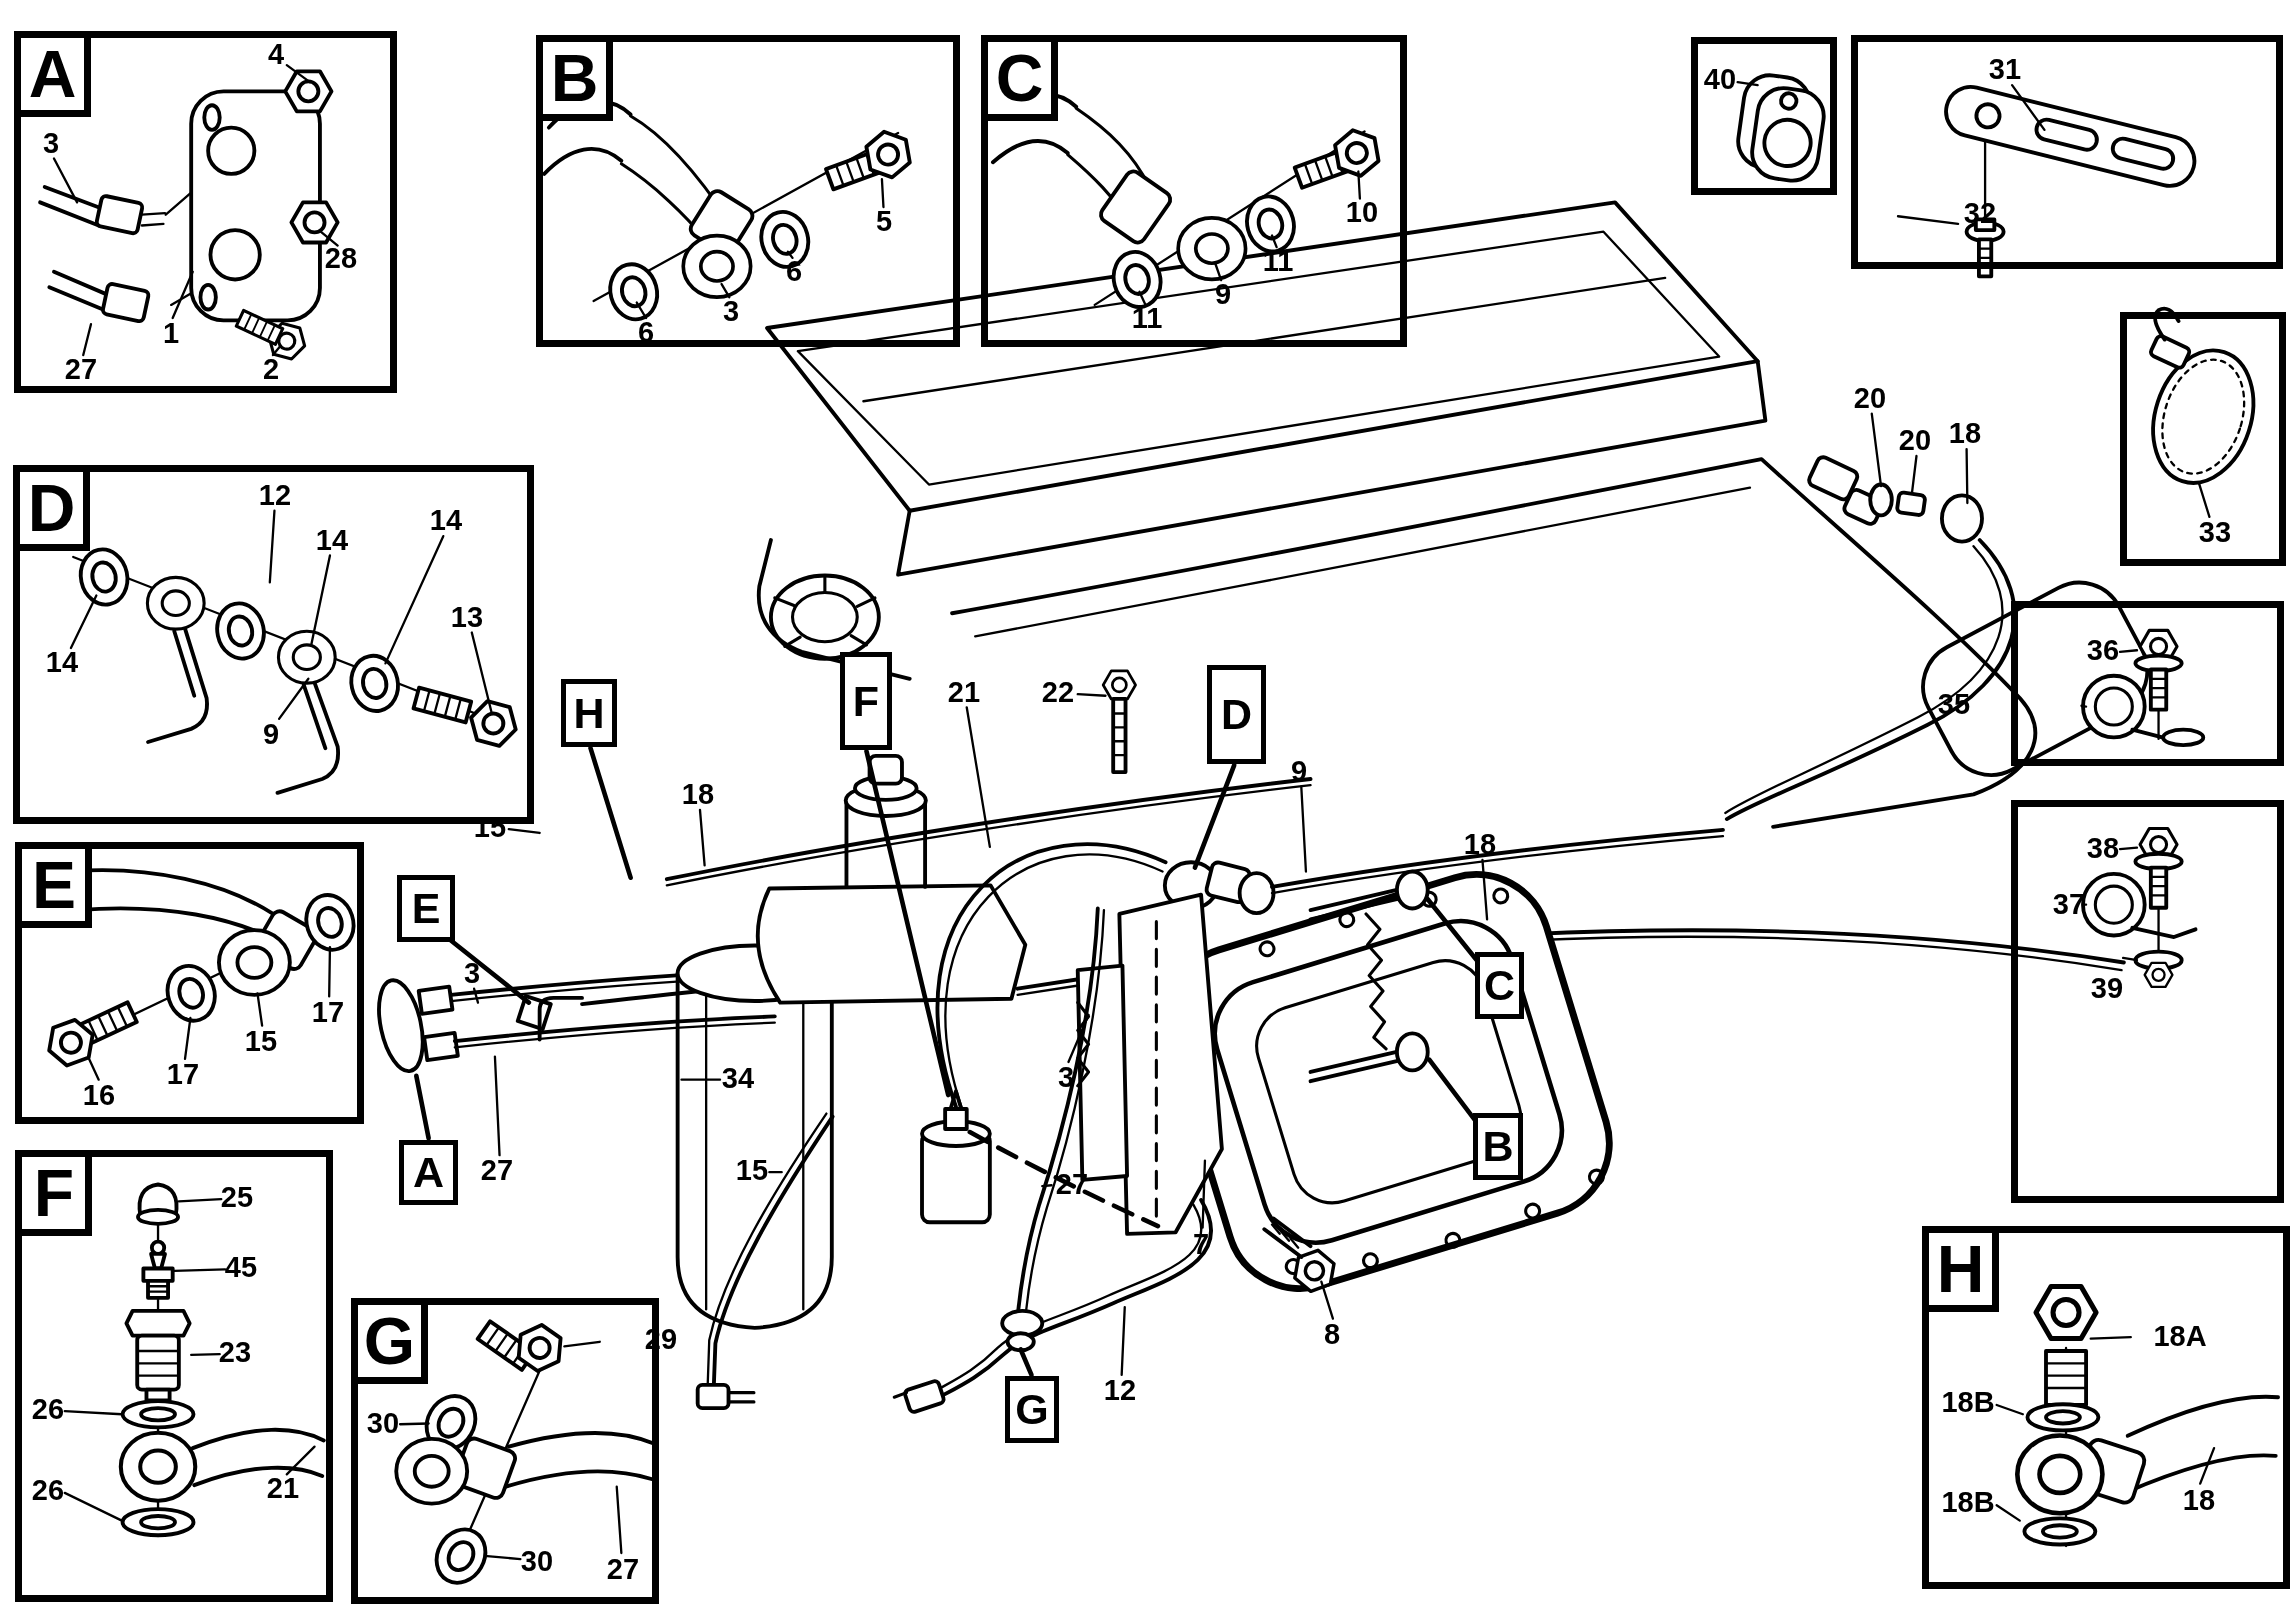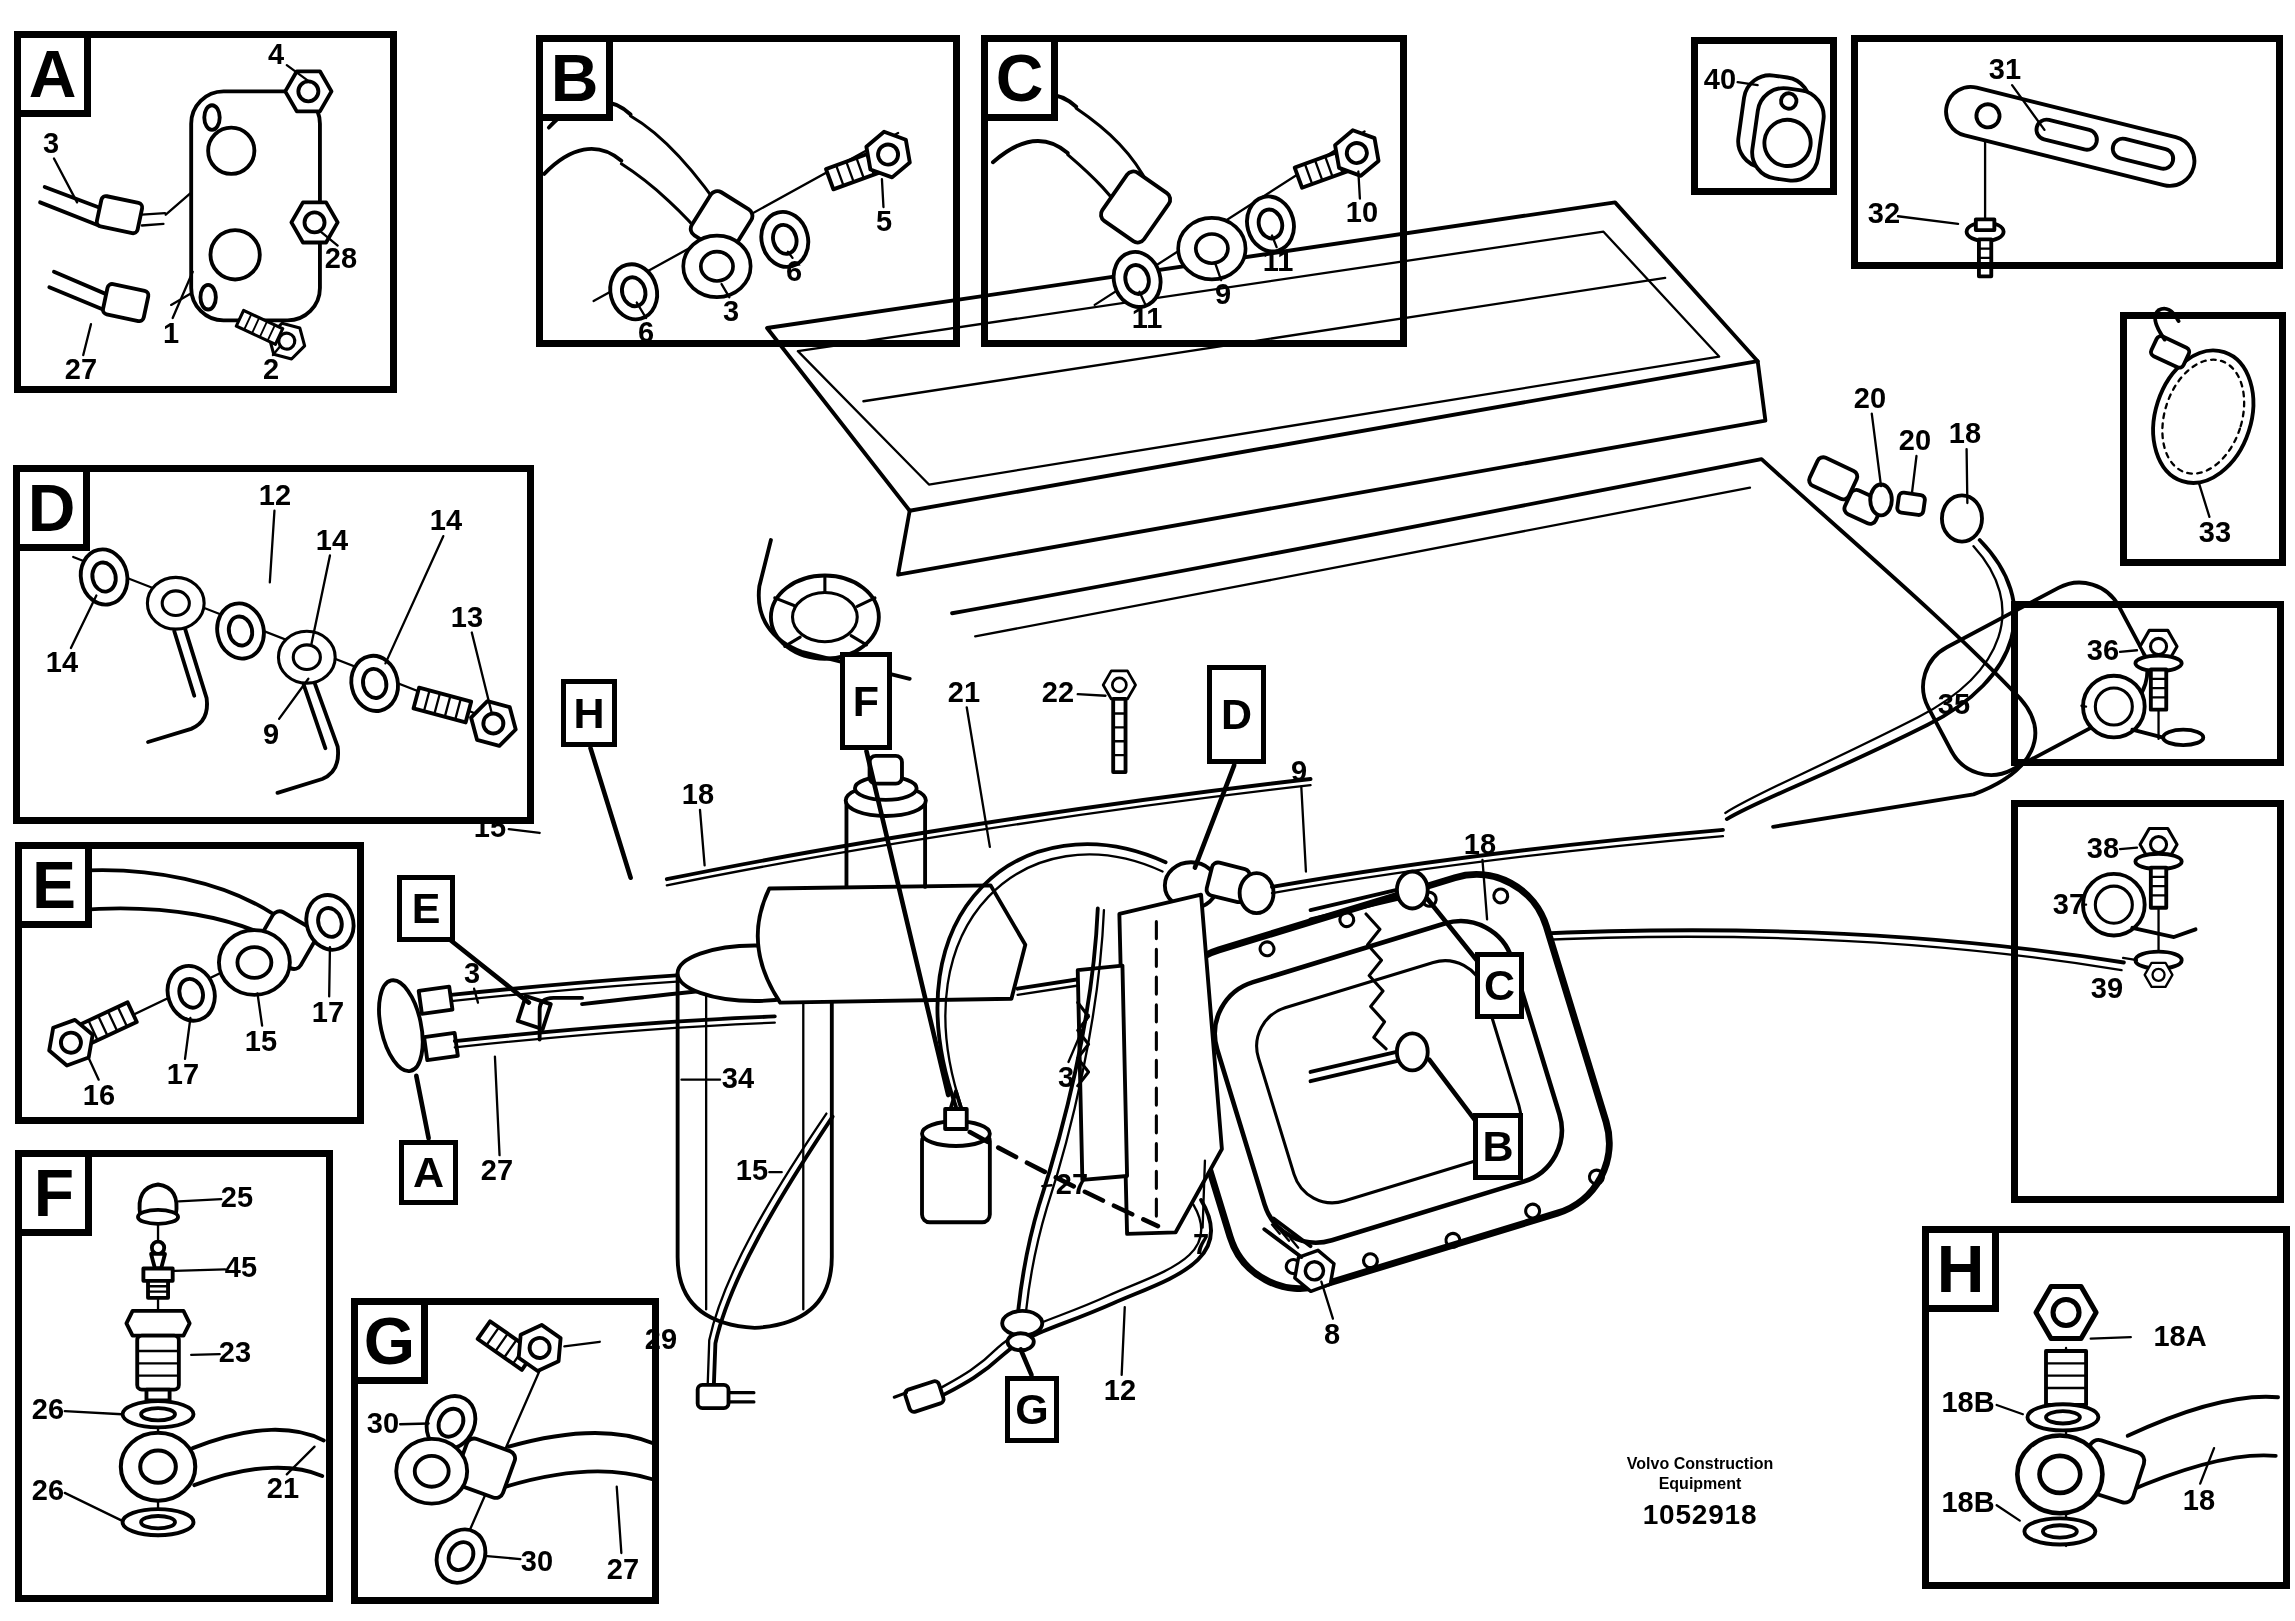--- a/index.html
+++ b/index.html
@@ -373,25 +373,20 @@
       <line x1="648" y1="1498" x2="642" y2="1370" stroke="#000" stroke-width="3" stroke-linecap="round"></line>
       <line x1="934" y1="1400" x2="884" y2="1400" stroke="#000" stroke-width="3" stroke-linecap="round"></line>
       <line x1="1386" y1="1377" x2="1412" y2="1316" stroke="#000" stroke-width="3" stroke-linecap="round"></line>
       <line x1="1364" y1="1537" x2="1352" y2="1538" stroke="#000" stroke-width="3" stroke-linecap="round"></line>
       <line x1="1560" y1="1592" x2="1563" y2="1505" stroke="#000" stroke-width="3" stroke-linecap="round"></line>
       <line x1="1729" y1="1710" x2="1714" y2="1662" stroke="#000" stroke-width="3" stroke-linecap="round"></line>
       <line x1="1455" y1="1783" x2="1459" y2="1695" stroke="#000" stroke-width="3" stroke-linecap="round"></line>
       <line x1="998" y1="1520" x2="1014" y2="1520" stroke="#000" stroke-width="3" stroke-linecap="round"></line>
     </svg>
 
-  <div id="footer">
-    <div class="brand">Volvo Construction</div>
-    <div class="brand">Equipment</div>
-    <div class="figid">1052918</div>
-  </div>
 <div class="inset" style="left: 14px; top: 31px; width: 383px; height: 362px;">
       <div class="tab">A</div>
     </div>
     <div class="callout" style="left: 276px; top: 54px;">4</div>
     <div class="callout" style="left: 51px; top: 143px;">3</div>
     <div class="callout" style="left: 341px; top: 258px;">28</div>
     <div class="callout" style="left: 171px; top: 333px;">1</div>
     <div class="callout" style="left: 271px; top: 369px;">2</div>
     <div class="callout" style="left: 81px; top: 369px;">27</div>
     <div class="inset" style="left: 536px; top: 35px; width: 424px; height: 312px;">
@@ -405,21 +400,21 @@
       <div class="tab">C</div>
     </div>
     <div class="callout" style="left: 1147px; top: 318px;">11</div>
     <div class="callout" style="left: 1223px; top: 294px;">9</div>
     <div class="callout" style="left: 1278px; top: 261px;">11</div>
     <div class="callout" style="left: 1362px; top: 212px; text-align: right;">10</div>
     <div class="inset" style="left: 1691px; top: 37px; width: 146px; height: 158px;"></div>
     <div class="callout" style="left: 1720px; top: 79px;">40</div>
     <div class="inset" style="left: 1851px; top: 35px; width: 432px; height: 234px;"></div>
     <div class="callout" style="left: 2005px; top: 69px;">31</div>
-    <div class="callout" style="left: 1884px; top: 213px;">32</div>
+    <div class="callout" style="left: 1980px; top: 213px;">32</div>
     <div class="inset" style="left: 2120px; top: 312px; width: 166px; height: 254px;"></div>
     <div class="callout" style="left: 2215px; top: 532px;">33</div>
     <div class="inset" style="left: 2011px; top: 601px; width: 273px; height: 165px;"></div>
     <div class="callout" style="left: 2103px; top: 650px;">36</div>
     <div class="callout" style="left: 1954px; top: 704px;">35</div>
     <div class="inset" style="left: 2011px; top: 800px; width: 273px; height: 403px;"></div>
     <div class="callout" style="left: 2103px; top: 848px;">38</div>
     <div class="callout" style="left: 2069px; top: 904px;">37</div>
     <div class="callout" style="left: 2107px; top: 988px;">39</div>
     <div class="inset" style="left: 1922px; top: 1226px; width: 368px; height: 363px;">

